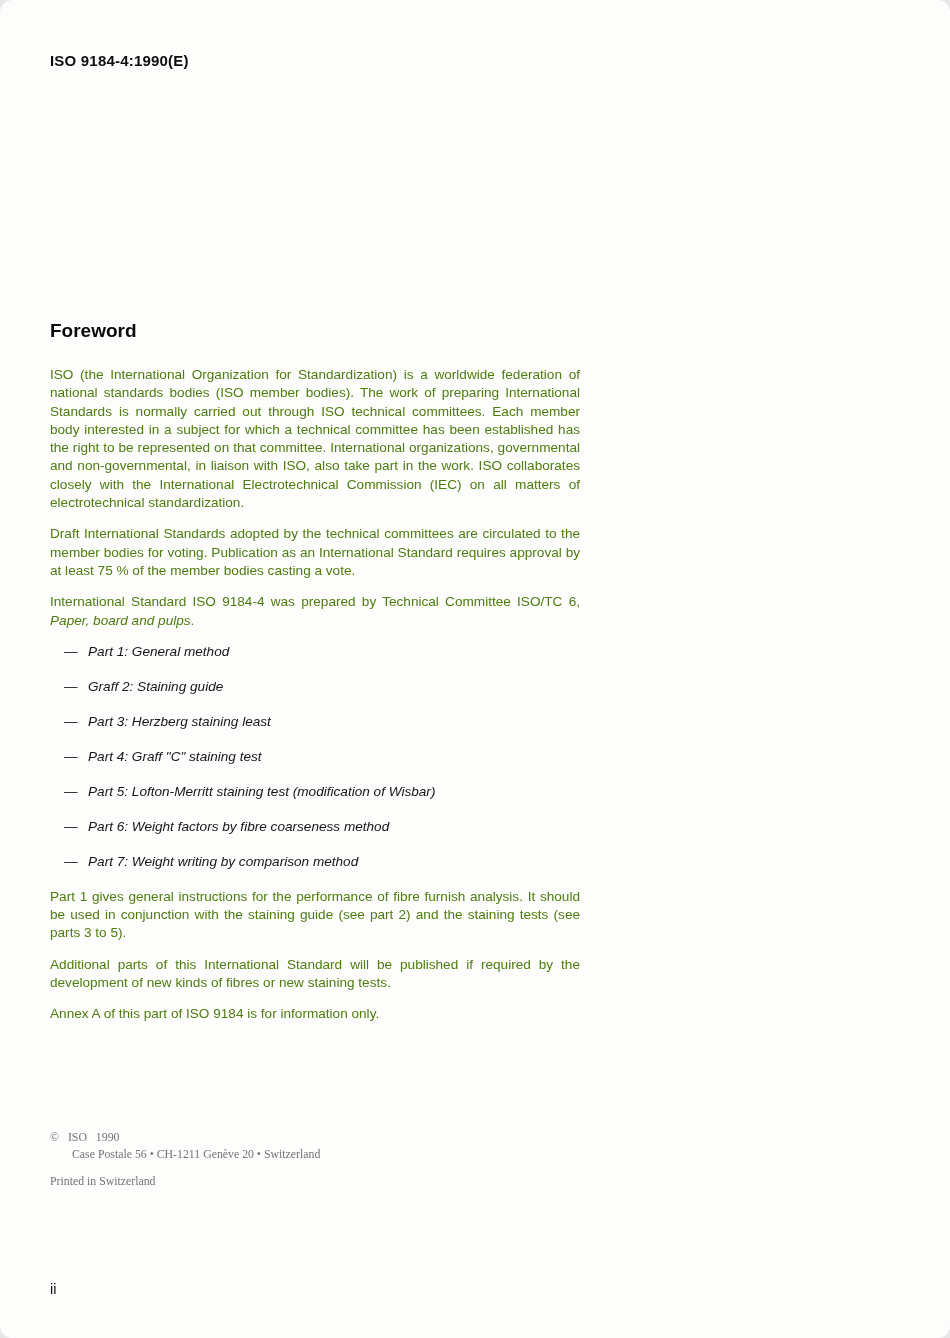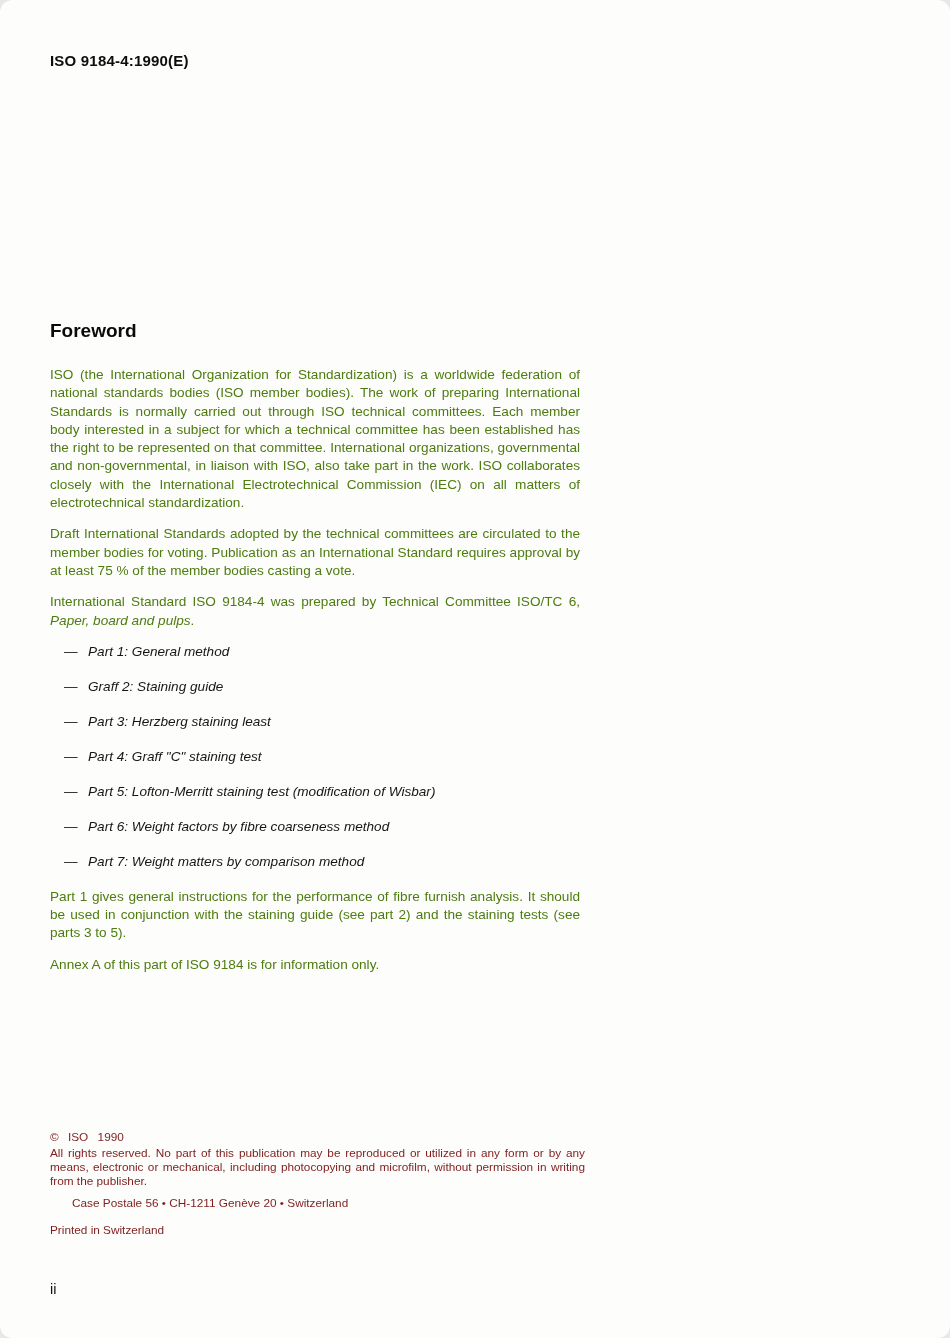--- a/index.html
+++ b/index.html
@@ -67,21 +67,22 @@
     flex: 0 0 24px;
     margin-left: 14px;
     font-style: normal;
   }
 
   .footer {
     position: absolute;
     top: 1130px;
     left: 50px;
     width: 535px;
-    color: #7f1d1d;
+    color: #737373;
+    font-family: Liberation Serif, serif;
   }
 
   .footer .copyright {
     font-size: 11.8px;
     margin-bottom: 3px;
     word-spacing: 6px;
   }
 
   .footer .rights {
     font-size: 11.8px;
@@ -147,34 +148,34 @@
       <li class="part-item">
         <span class="dash">—</span>
         <span>Part 5: Lofton-Merritt staining test (modification of Wisbar)</span>
       </li>
       <li class="part-item">
         <span class="dash">—</span>
         <span>Part 6: Weight factors by fibre coarseness method</span>
       </li>
       <li class="part-item">
         <span class="dash">—</span>
-        <span>Part 7: Weight matters by comparison method</span>
+        <span>Part 7: Weight writing by comparison method</span>
       </li>
     </ul>
 
     <p>Part 1 gives general instructions for the performance of fibre furnish analysis. It should be used in conjunction with the staining guide (see part 2) and the staining tests (see parts 3 to 5).</p>
 
+    <p>Additional parts of this International Standard will be published if required by the development of new kinds of fibres or new staining tests.</p>
 
     <p>Annex A of this part of ISO 9184 is for information only.</p>
 
   </div>
 
   <div class="footer">
     <div class="copyright">© ISO 1990</div>
-    <div class="rights">All rights reserved. No part of this publication may be reproduced or utilized in any form or by any means, electronic or mechanical, including photocopying and microfilm, without permission in writing from the publisher.</div>
     <div class="org-block">
       <div>Case Postale 56 • CH-1211 Genève 20 • Switzerland</div>
     </div>
     <div class="printed">Printed in Switzerland</div>
   </div>
 
   <div class="page-number">ii</div>
 
 </div>
 

